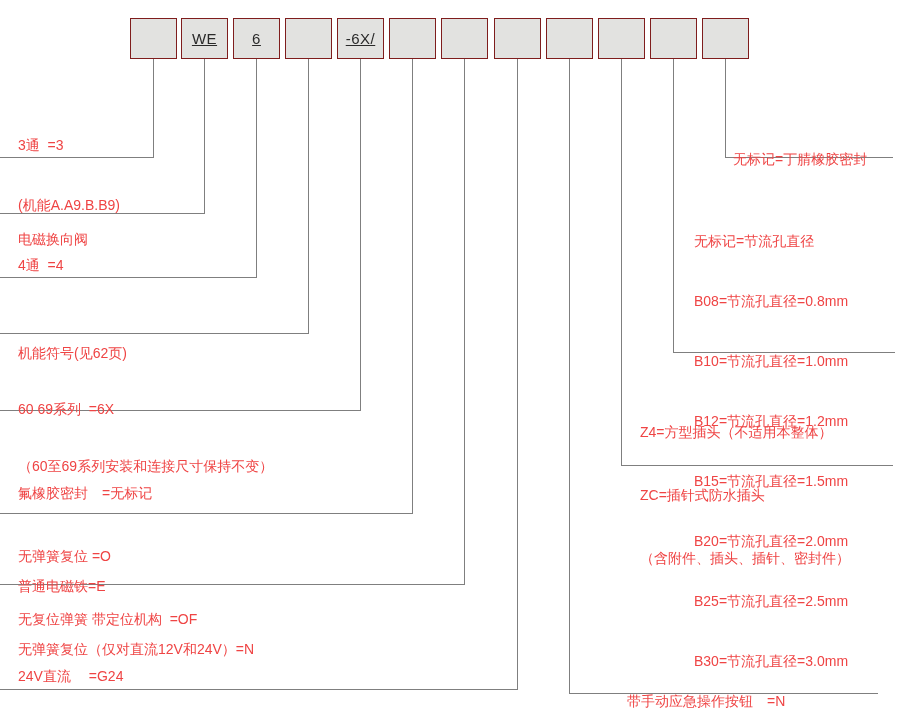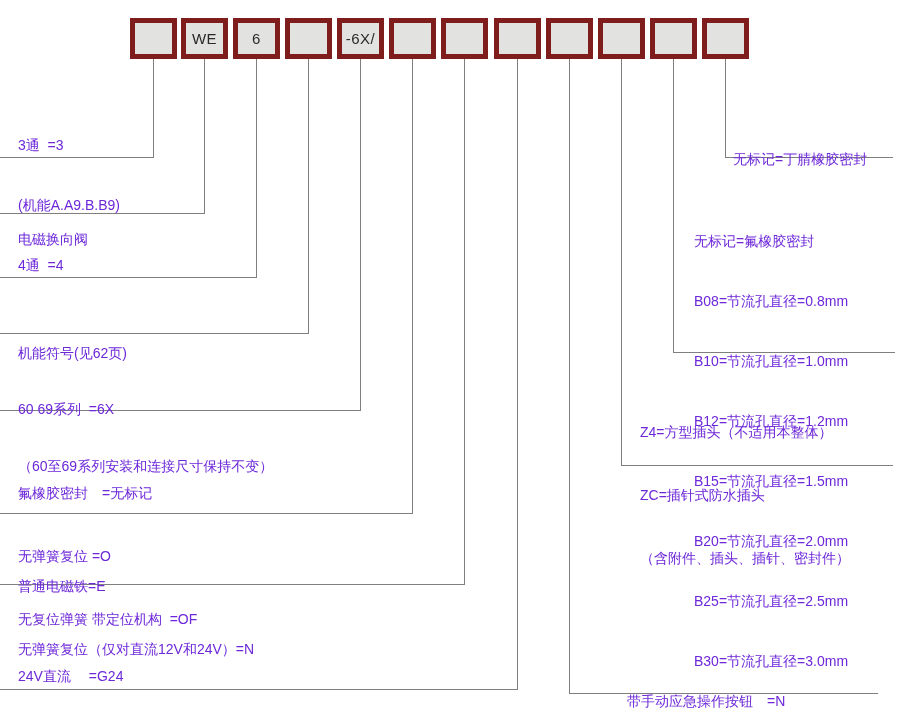--- a/index.html
+++ b/index.html
@@ -12,44 +12,45 @@
     color: #1c1c1c;
     overflow: hidden;
   }
   .box {
     position: absolute;
     top: 18px;
     width: 47px;
     height: 41px;
     box-sizing: border-box;
     background: #e2e2e0;
-    border: 5px solid #7f1d1d;
+    border: 1px solid #7f1d1d;
     display: flex;
     align-items: center;
     justify-content: center;
     font-size: 15px;
     letter-spacing: 0.5px;
     color: #2a2a2a;
+    text-decoration: underline;
   }
   .v {
     position: absolute;
     width: 1px;
     background: #7f7f7f;
   }
   .h {
     position: absolute;
     height: 1px;
     background: #7f7f7f;
   }
   .lb {
     position: absolute;
     font-size: 14px;
     line-height: 20px;
     white-space: pre;
-    color: #6d28d9;
+    color: #ef4444;
   }
   .lb.center { text-align: left; }
 </style>
 </head>
 <body>
 
 <div id="stage">
 
   <div class="box" style="left:130px">
       <span></span>
@@ -155,21 +156,21 @@
     <div>带手动应急操作按钮　=N</div>
   </div>
 
   <div class="lb" style="left:640px;top:380px;line-height:21px">
     <div>Z4=方型插头（不适用本整体）</div>
     <div>ZC=插针式防水插头</div>
     <div>（含附件、插头、插针、密封件）</div>
   </div>
 
   <div class="lb" style="left:694px;top:191px">
-    <div>无标记=氟橡胶密封</div>
+    <div>无标记=节流孔直径</div>
     <div>B08=节流孔直径=0.8mm</div>
     <div>B10=节流孔直径=1.0mm</div>
     <div>B12=节流孔直径=1.2mm</div>
     <div>B15=节流孔直径=1.5mm</div>
     <div>B20=节流孔直径=2.0mm</div>
     <div>B25=节流孔直径=2.5mm</div>
     <div>B30=节流孔直径=3.0mm</div>
   </div>
 
   <div class="lb center" style="left:733px;top:102px;width:160px;line-height:23px">

